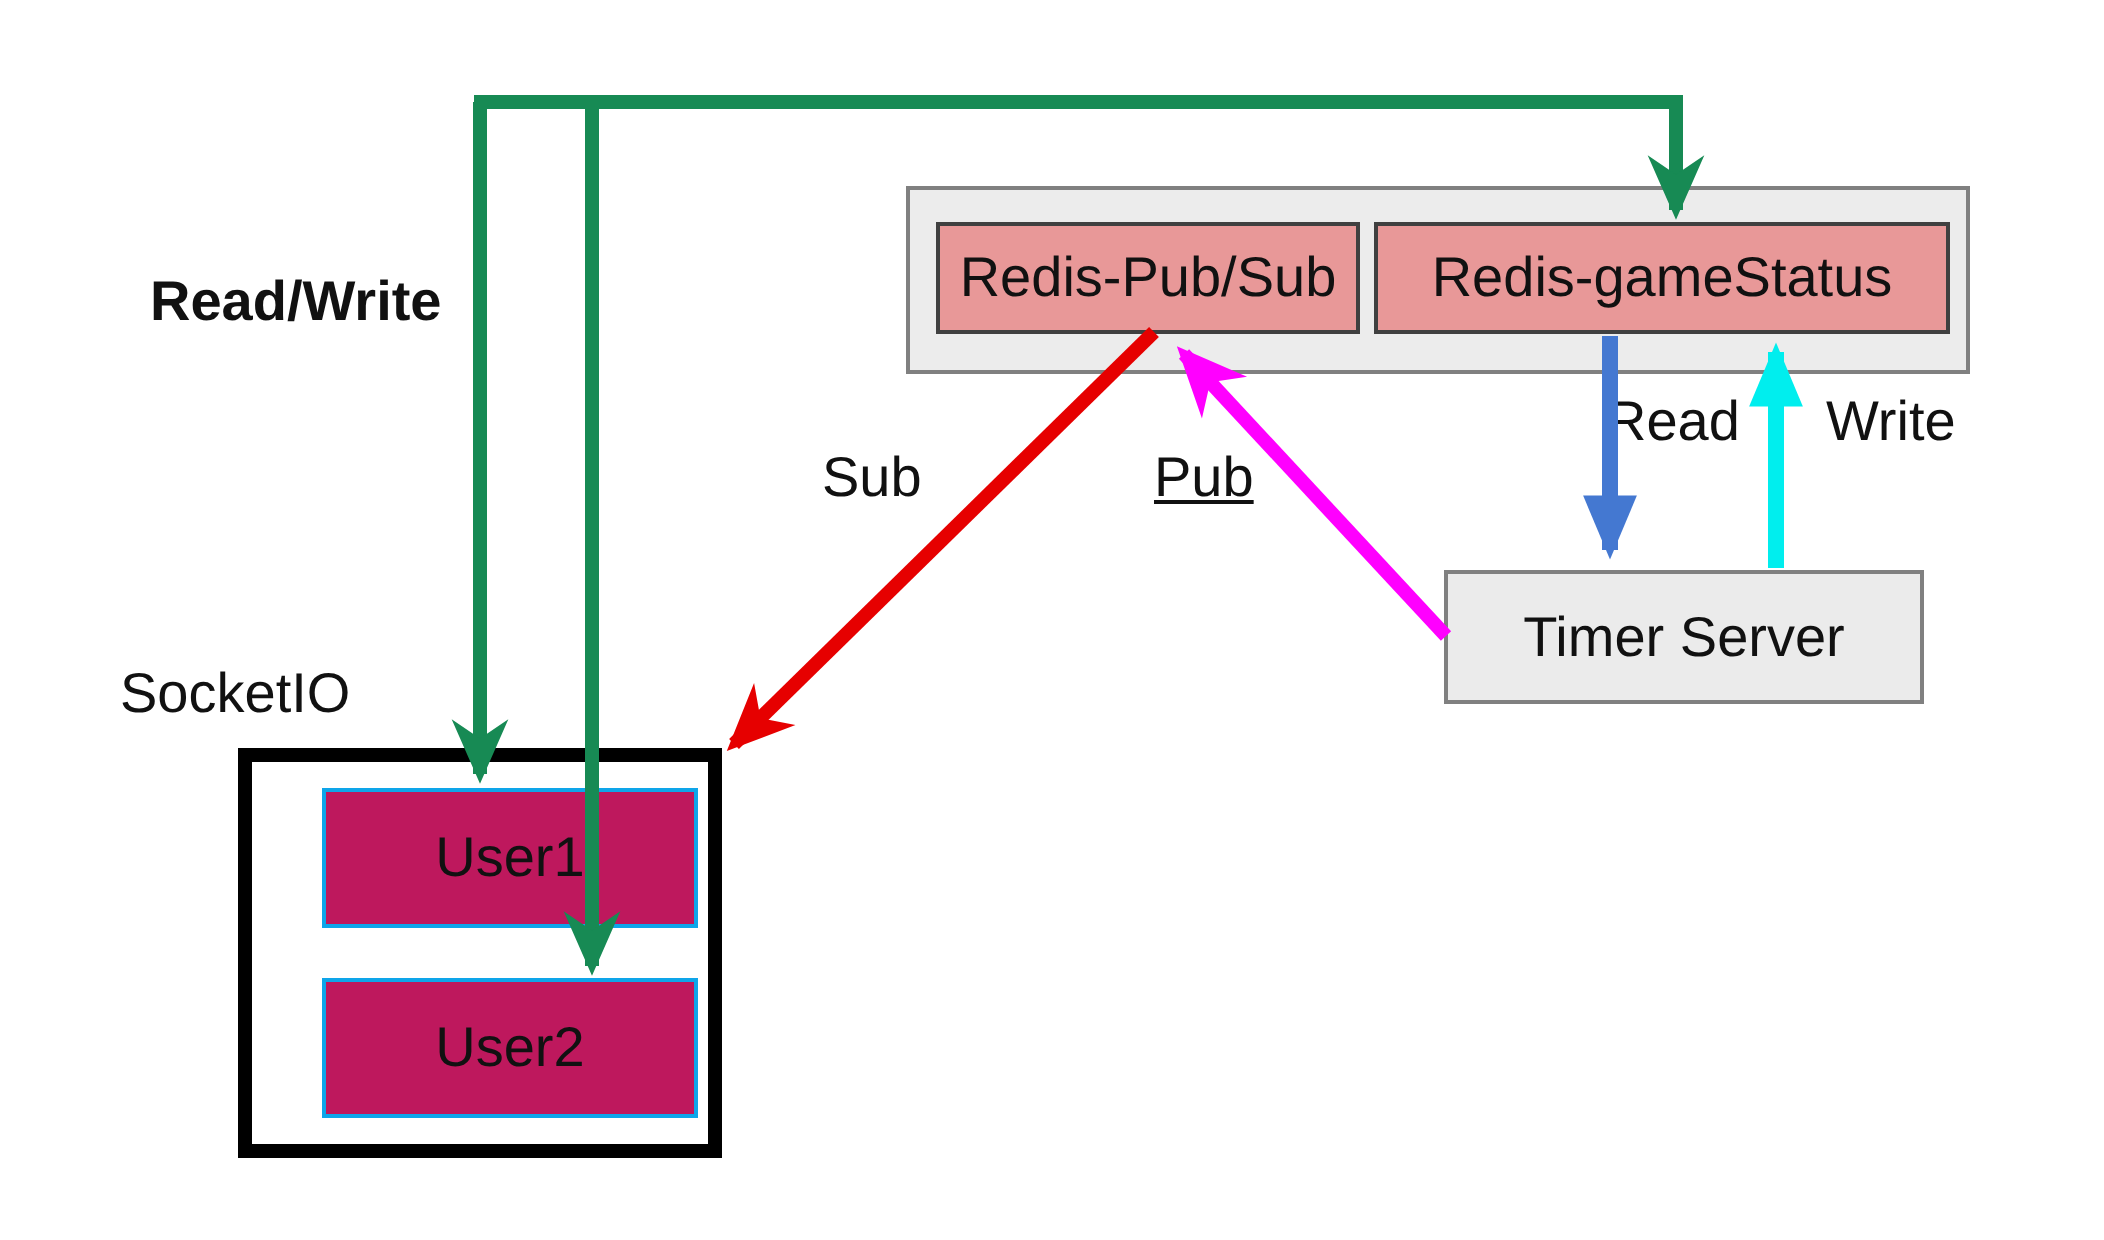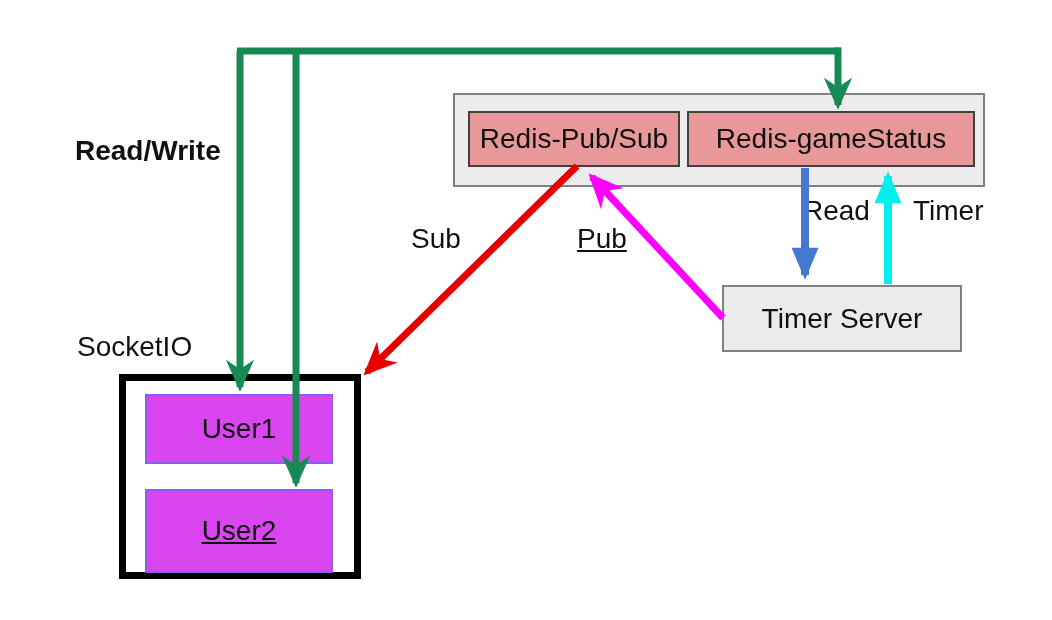--- a/index.html
+++ b/index.html
@@ -40,34 +40,35 @@
     left: 722px; top: 285px; width: 240px; height: 67px;
     background: #ebebeb;
     border: 2px solid #808080;
   }
   .socketio-box {
     left: 119px; top: 374px; width: 242px; height: 205px;
     background: #ffffff;
     border: 7px solid #000000;
   }
   .user-box {
-    background: #d946ef;
-    border: 2px solid #8b5cf6;
+    background: #be185d;
+    border: 2px solid #0ea5e9;
+    margin-left: 16px;
   }
   .user1 { left: 145px; top: 394px; width: 188px; height: 70px; }
-  .user2 { left: 145px; top: 489px; width: 188px; height: 84px; text-decoration: underline; }
+  .user2 { left: 145px; top: 489px; width: 188px; height: 70px; }
   .edge-label {
     position: absolute;
     font-size: 28px;
     color: #111111;
     line-height: 1.1;
     white-space: nowrap;
   }
   .lbl-read-write { left: 75px;  top: 136px; font-weight: bold; }
-  .lbl-socketio   { left: 77px;  top: 332px; }
+  .lbl-socketio   { left: 60px;  top: 332px; }
   .lbl-sub        { left: 411px; top: 224px; }
   .lbl-pub        { left: 577px; top: 224px; text-decoration: underline; }
   .lbl-read       { left: 772px; top: 196px; margin-left: 31px; }
   .lbl-write      { left: 913px; top: 196px; }
   svg.arrows {
     position: absolute;
     left: 0; top: 0;
     width: 1052px; height: 620px;
     pointer-events: none;
   }
@@ -95,21 +96,21 @@
     <span>User1</span>
   </div>
   <div class="node user-box user2">
     <span>User2</span>
   </div>
 
   <div class="edge-label lbl-read-write">Read/Write</div>
   <div class="edge-label lbl-sub">Sub</div>
   <div class="edge-label lbl-pub">Pub</div>
   <div class="edge-label lbl-read">Read</div>
-  <div class="edge-label lbl-write">Timer</div>
+  <div class="edge-label lbl-write">Write</div>
 
   <svg class="arrows" viewBox="0 0 1052 620">
     <defs>
       <marker id="mk-green" viewBox="0 0 10 10" refX="8.5" refY="5" markerWidth="4.6" markerHeight="4.6" orient="auto">
         <path d="M10,5 L0,0.6 L3,5 L0,9.4 Z" fill="#178a54"></path>
       </marker>
       <marker id="mk-red" viewBox="0 0 10 10" refX="8.5" refY="5" markerWidth="4.8" markerHeight="4.8" orient="auto">
         <path d="M10,5 L0,0.6 L3,5 L0,9.4 Z" fill="#e60000"></path>
       </marker>
       <marker id="mk-magenta" viewBox="0 0 10 10" refX="8.5" refY="5" markerWidth="5" markerHeight="5" orient="auto">

